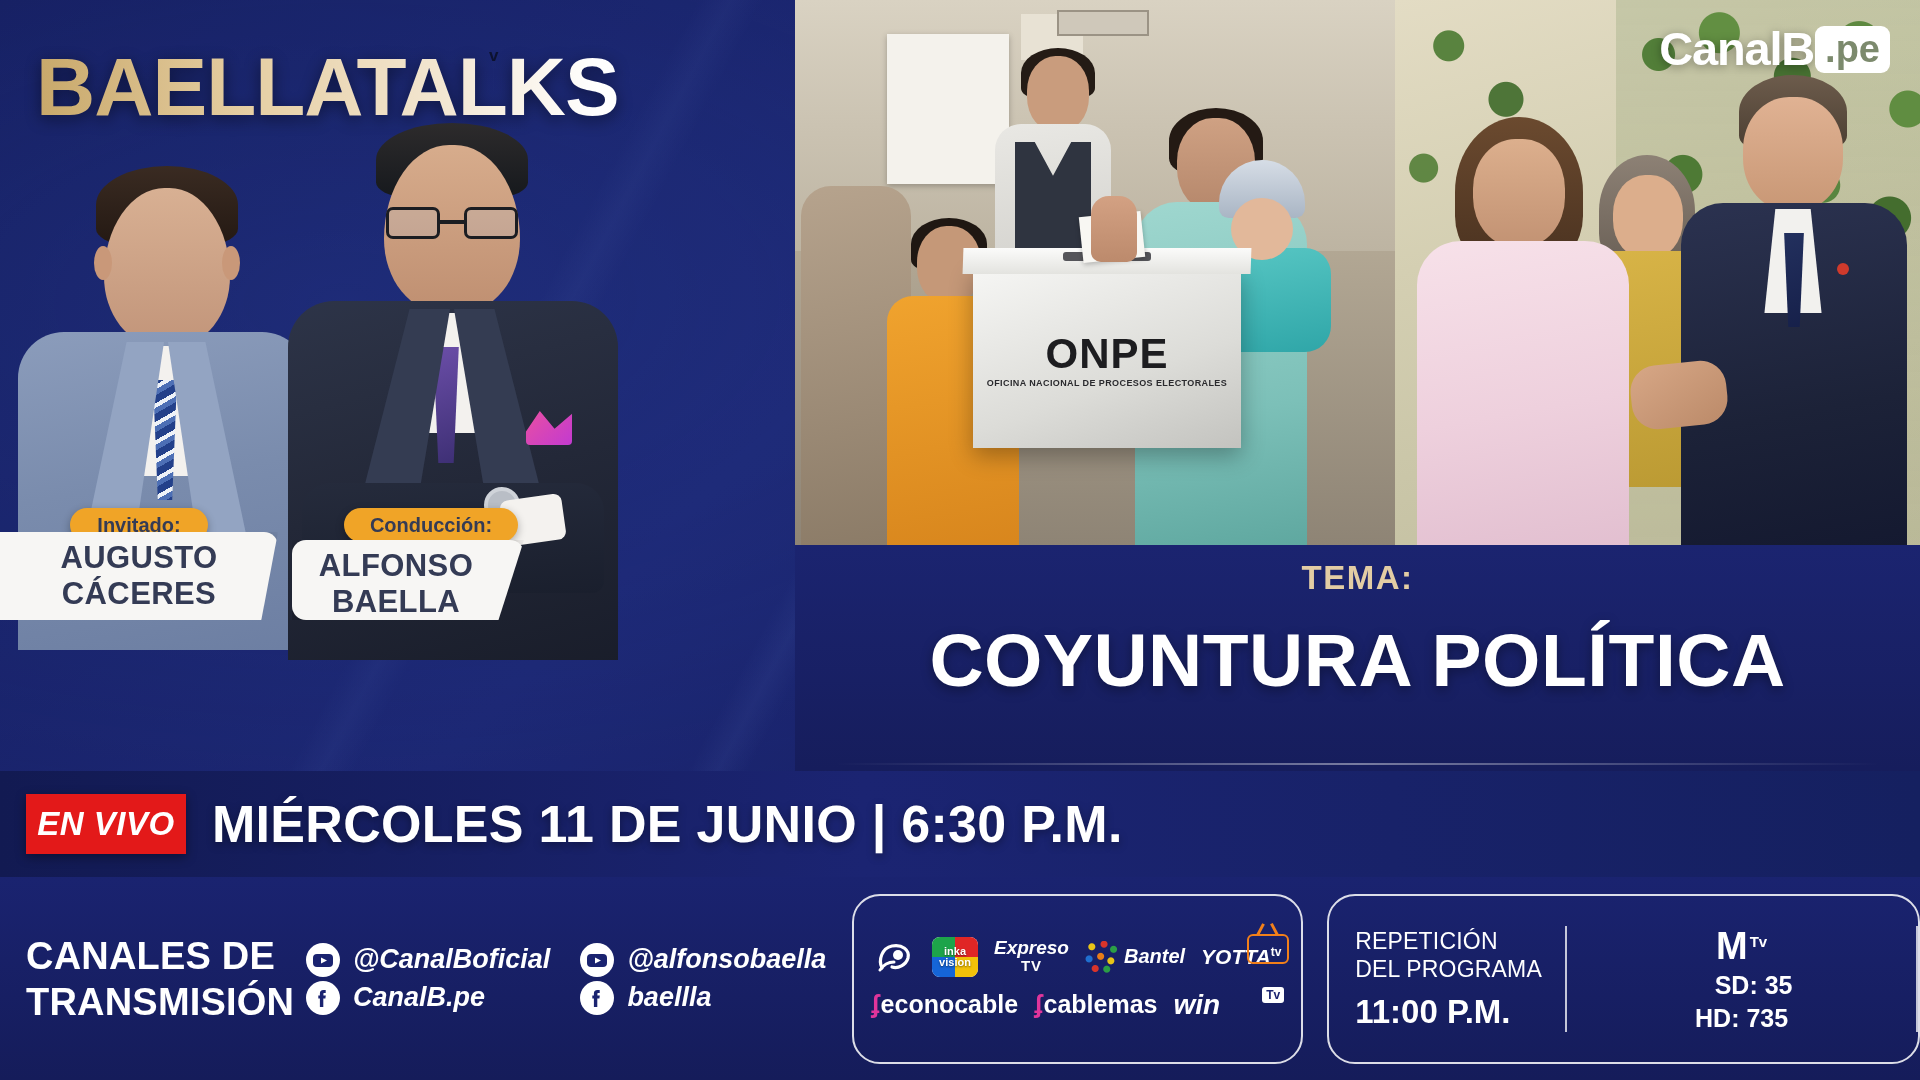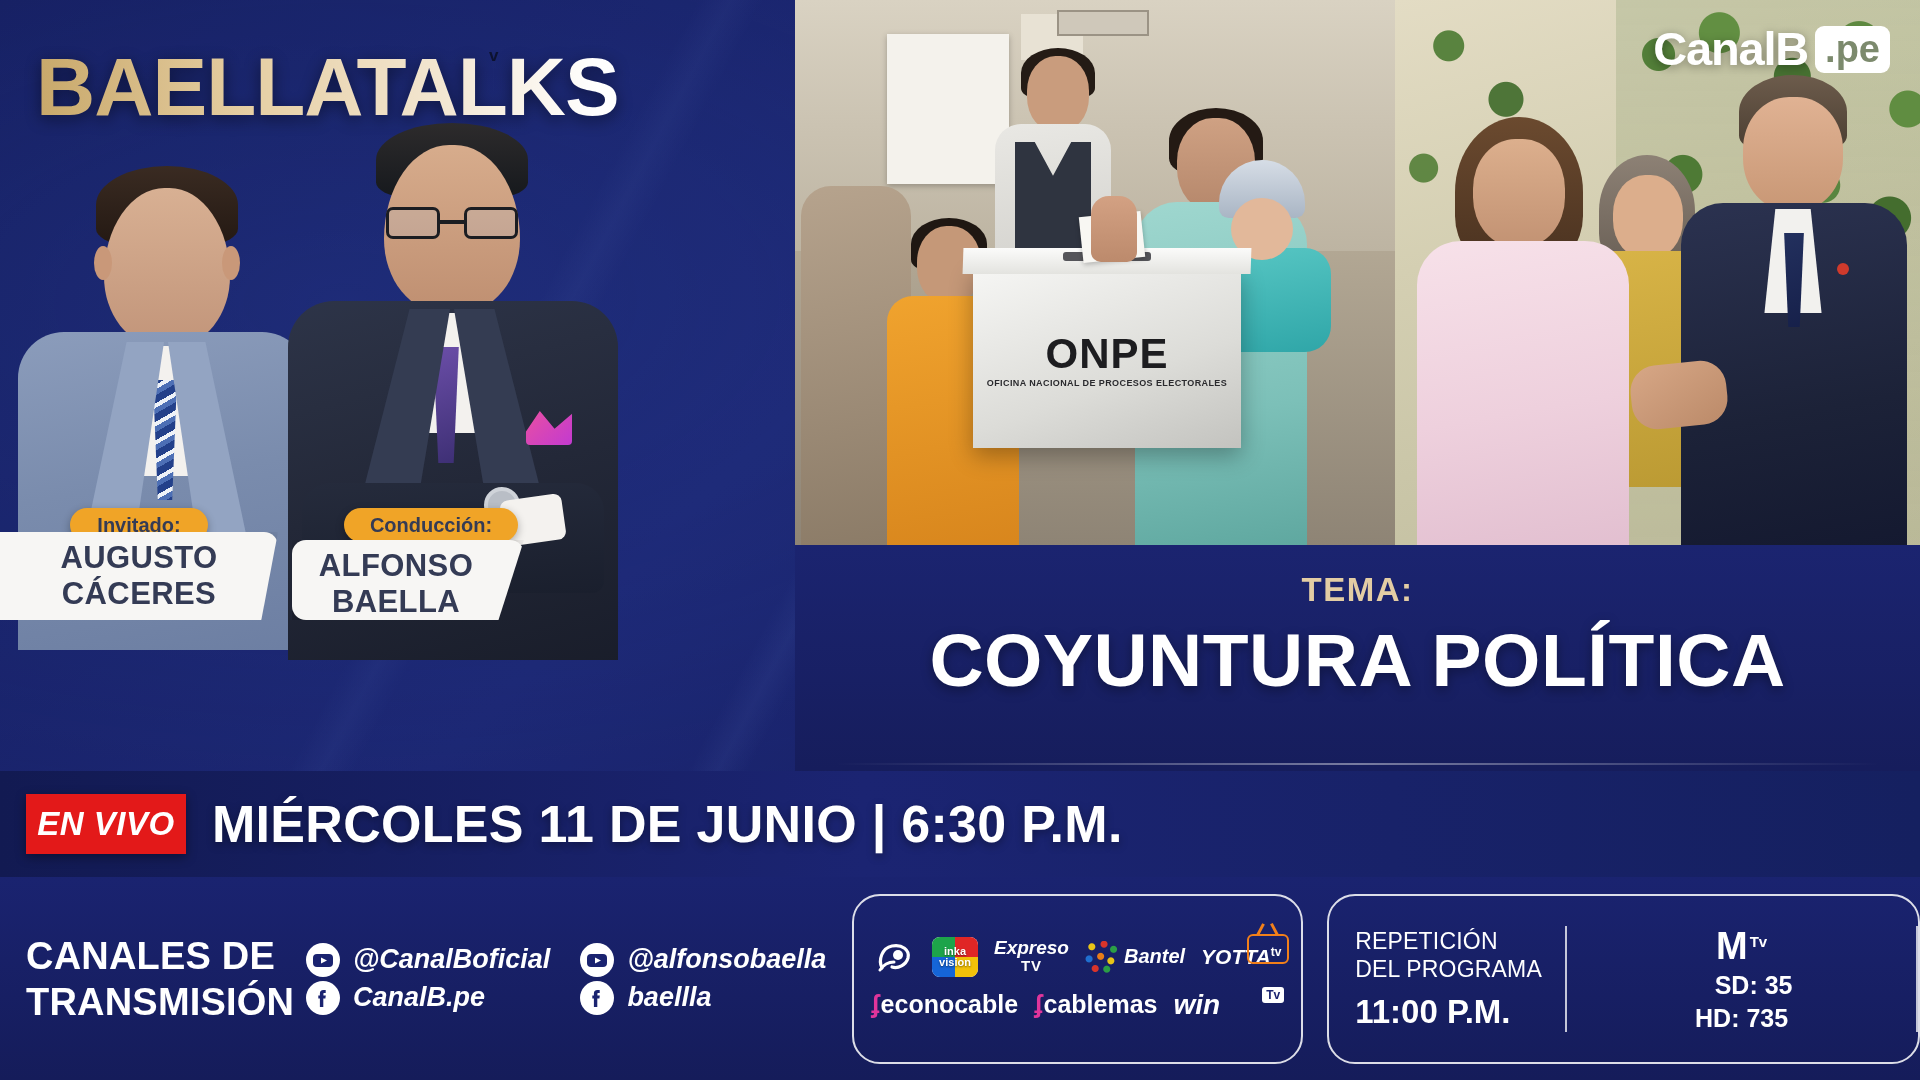--- a/index.html
+++ b/index.html
@@ -230,30 +230,30 @@
   .mw-mac .m-pin { position:absolute; left:156px;top:188px; width:12px; height:12px;
            border-radius:50%; background:#cf3a2c; }
   .mhands{ position:absolute; left:236px; bottom:118px; width:96px; height:64px;
            border-radius:26px; background:linear-gradient(150deg,#d7a786,#bb8a69);
            transform:rotate(-6deg); }
 
   
   .logo { position:absolute; right:30px; top:24px; display:flex; align-items:center; gap:0; }
   .logo-word { font-weight:800; font-size:47px; color:#ffffff; letter-spacing:-1.2px;
                line-height:50px; filter:drop-shadow(0 2px 5px rgba(0,0,0,.35)); }
-  .logo-tag  { margin-left:7px; background:#ffffff; border-radius:9px; padding:2px 10px 3px;
+  .logo-tag  { margin-left:1px; background:#ffffff; border-radius:9px; padding:2px 10px 3px;
                font-weight:800; font-size:38px; line-height:42px; color:transparent;
                -webkit-background-clip:text; background-clip:border-box;
                mix-blend-mode:normal; position:relative; }
   .logo-tag { color:#7c8a6d; }
 
   
   #tema { position:absolute; left:795px; top:545px; width:1125px; height:226px;
           background:linear-gradient(180deg,#1b2470,#161d5c); }
-  .tema-label { position:absolute; left:0; top:26px; width:100%; text-align:center;
+  .tema-label { position:absolute; left:0; top:14px; width:100%; text-align:center;
           color:#e3cda4; font-weight:700; font-size:33px; letter-spacing:1.5px; }
   .tema-title { position:absolute; left:0; top:72px; width:100%; text-align:center;
           color:#ffffff; font-weight:800; font-size:75px; letter-spacing:.5px;
           text-shadow:0 4px 12px rgba(0,0,0,.35); }
   .tema-rule  { position:absolute; left:40px; right:40px; bottom:6px; height:2px;
           background:linear-gradient(90deg,rgba(255,255,255,0),rgba(255,255,255,.42),rgba(255,255,255,0)); }
 
   
   #livebar { position:absolute; left:0; top:771px; width:1920px; height:106px;
              background:linear-gradient(90deg,#121a52 0%,#1b2472 45%,#152060 100%);

